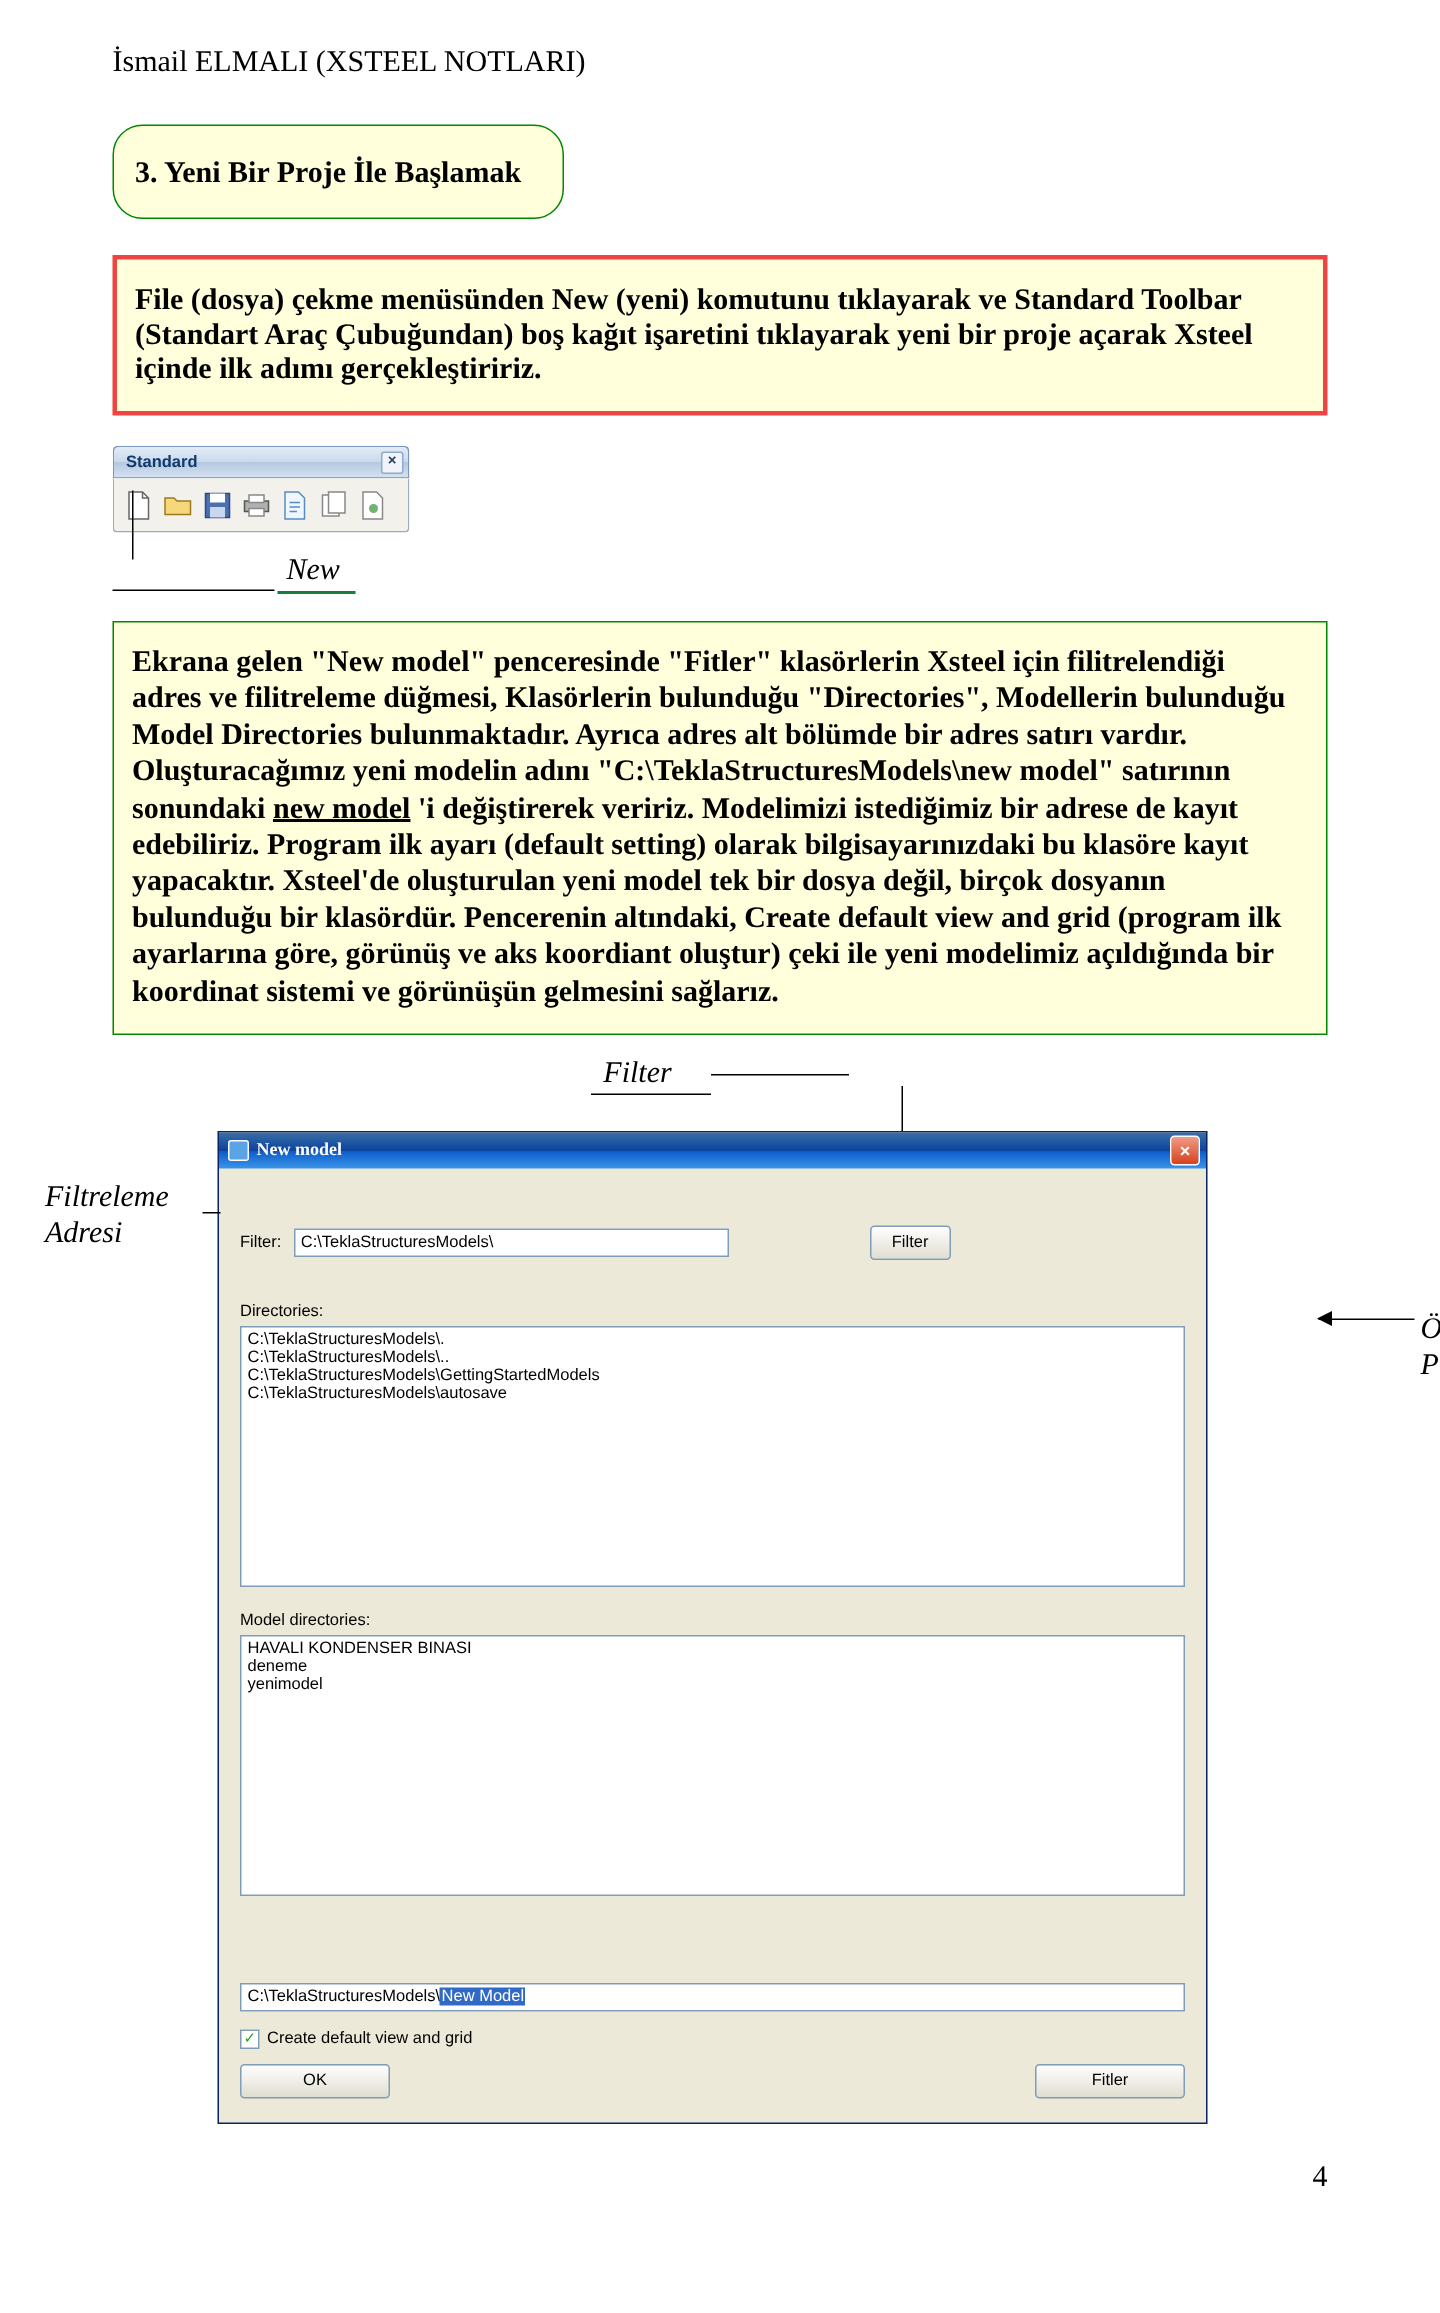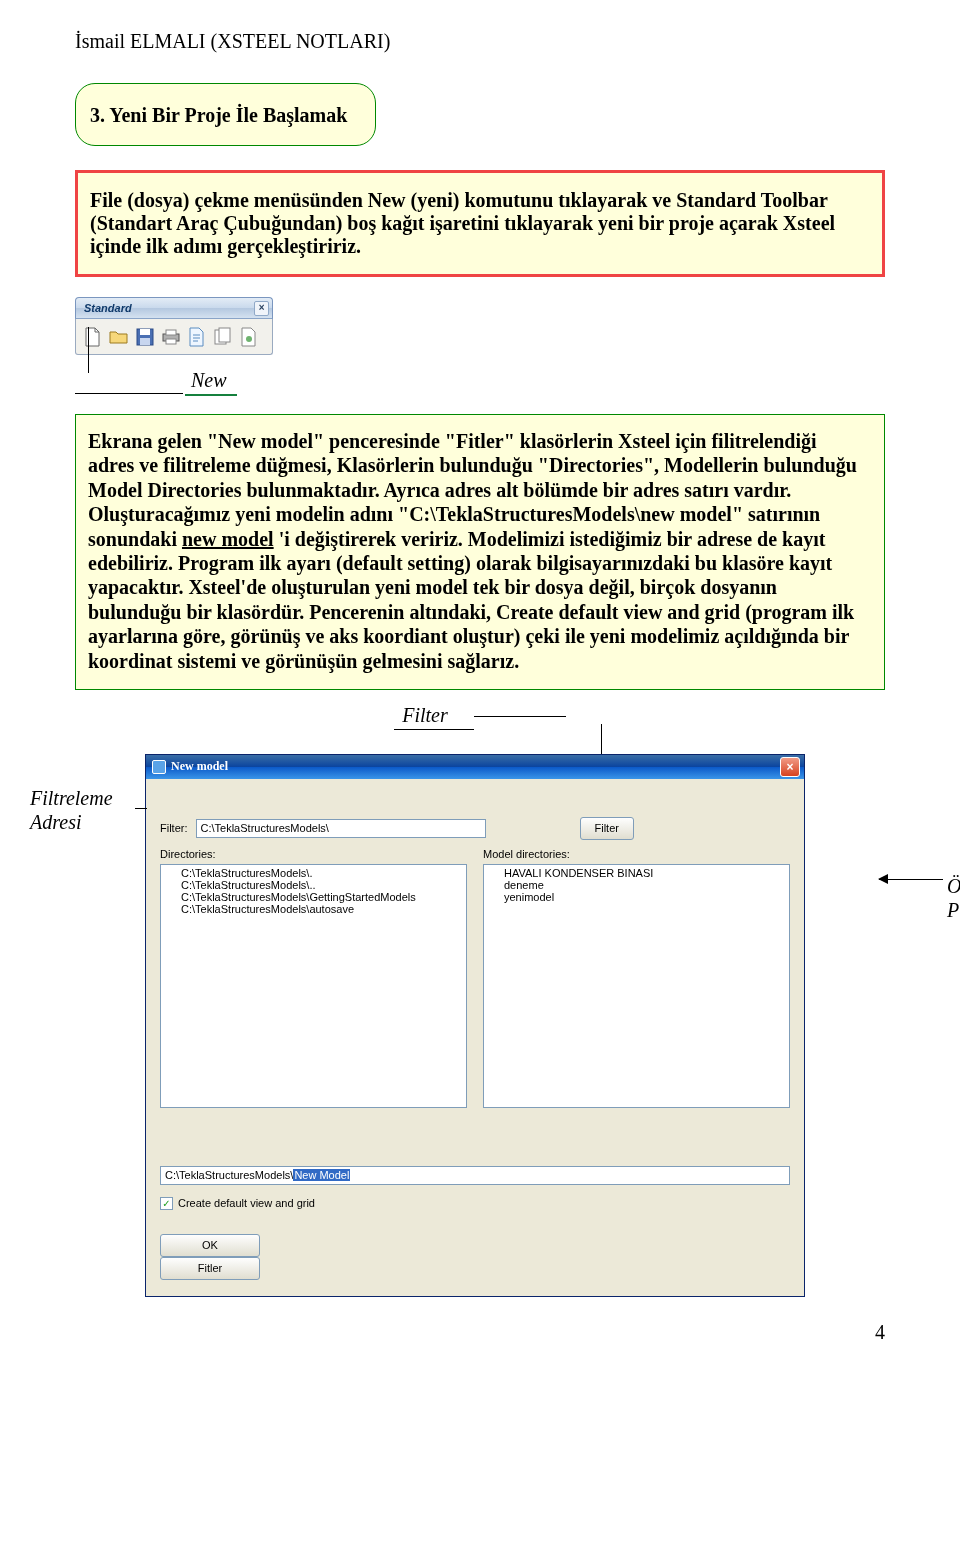--- a/index.html
+++ b/index.html
@@ -46,21 +46,20 @@
     line-height: 1.22;
   }
   .yellow-box-p2 b { font-weight: bold; }
   .yellow-box-p2 .u { text-decoration: underline; }
 
   
   .standard-bar-wrap {
     margin-top: 20px;
     margin-bottom: 8px;
     display: inline-block;
-    font-style: italic;
   }
   .standard-titlebar {
     display: flex;
     align-items: center;
     justify-content: space-between;
     background: linear-gradient(to bottom, #e3ecf6 0%, #c9d9ec 50%, #b4c8e0 51%, #d4e1f0 100%);
     border: 1px solid #7a96bf;
     border-bottom: 1px solid #8aa4c8;
     width: 198px;
     height: 22px;
@@ -226,28 +225,29 @@
     border-radius: 3px;
     height: 23px;
     padding: 0 14px;
     font-family: inherit;
     font-size: 11px;
     cursor: pointer;
   }
   .dlg-cols {
     display: flex;
     gap: 16px;
-    margin-top: 8px;
+    margin-top: 28px;
+    flex-direction: column;
   }
   .dlg-col { flex: 1; }
   .listbox {
     border: 1px solid #7f9db9;
     background: #fff;
-    height: 244px;
-    padding: 2px 20px;
+    height: 174px;
+    padding: 2px 4px;
     font-size: 11px;
     overflow: hidden;
     margin-top: 4px;
   }
   .listbox div { white-space: nowrap; }
   .bottom-path-row { margin-top: 58px; }
   .path-box {
     width: 630px;
     border: 1px solid #7f9db9;
     background: #fff;
@@ -266,23 +266,22 @@
     display: flex;
     align-items: center;
     gap: 5px;
     margin-top: 12px;
     font-size: 11px;
   }
   .chk { width: 13px; height: 13px; border: 1px solid #7f9db9; background: #fff; display: flex; align-items: center; justify-content: center; font-size: 10px; color: #21a121; }
   .dlg-btn-row {
     display: flex;
     justify-content: space-between;
-    margin-top: 24px;
+    margin-top: 10px;
     padding: 0 0;
-    flex-direction: column;
   }
   .dlg-btn-row .btn { width: 100px; }
 
   .side-label-left {
     position: absolute;
     left: -115px;
     top: 32px;
     font-style: italic;
     font-family: "Times New Roman", serif;
     font-size: 20px;

